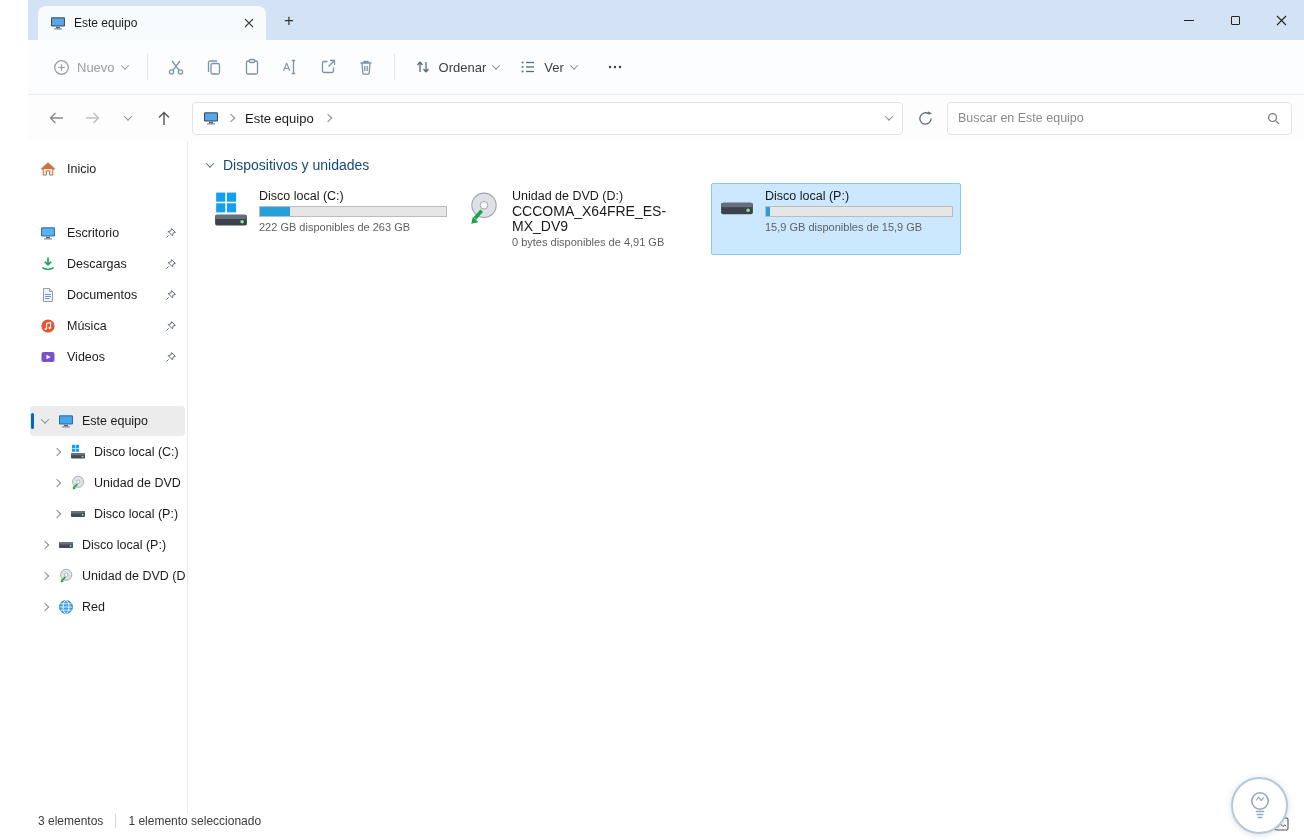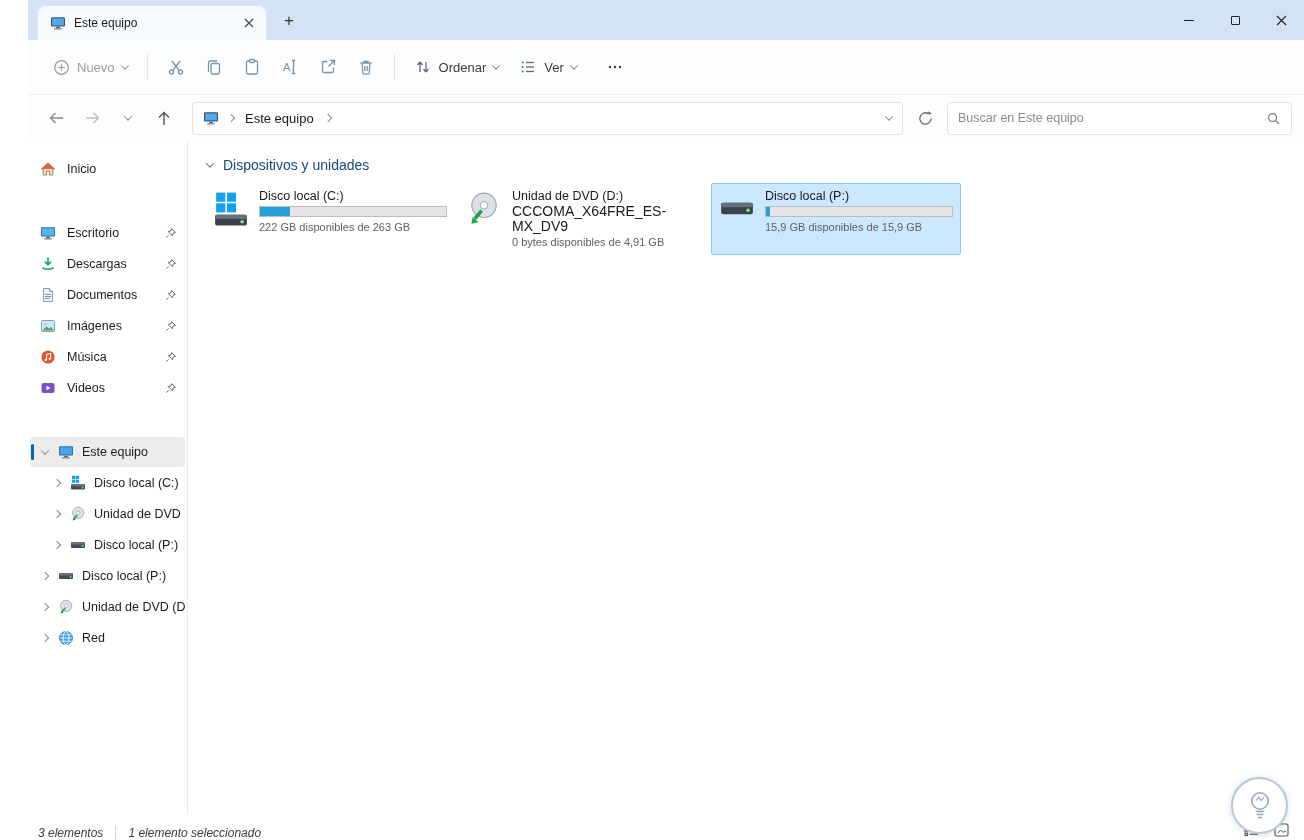--- a/index.html
+++ b/index.html
@@ -78,22 +78,22 @@
   .drive.selected { background:#cce8ff; border-color:#89c8f2; }
   .drive-icon { flex:none; margin-top:2px; }
   .drive-info { flex:1; min-width:0; }
   .drive-name { font-size:12.5px; color:#191919; line-height:15px; }
   .drive-sub { font-size:14px; color:#191919; line-height:15px; }
   .drive-bar { width:100%; height:11px; background:#e6e6e6; border:1px solid #bcbcbc; margin:2px 0 3px; }
   .drive-bar .fill { height:100%; background:#26a0da; }
   .drive-detail { font-size:11px; color:#5f5f5f; line-height:14px; margin-top:1px; }
 
   
-  .statusbar { height:26px; flex:none; display:flex; align-items:flex-end; padding:0 10px; font-size:12px; color:#3b3b3b;
-               gap:12px; background:#fff;font-style:italic; }
+  .statusbar { height:26px; flex:none; display:flex; align-items:flex-start; padding:0 10px; font-size:12px; color:#3b3b3b;
+               gap:12px; background:#fff; }
   .status-sep { width:1px; height:14px; background:#d6d6d6; }
   .status-right { margin-left:auto; display:flex; gap:8px; align-items:center; padding-right:2px; }
   .status-mini { width:22px; height:20px; border:none; background:transparent; border-radius:3px; display:flex;
                  align-items:center; justify-content:center; cursor:pointer; }
 
   
   .bulb-badge { position:absolute; right:16px; bottom:6px; width:57px; height:57px; border-radius:50%;
                 background:#fff; border:2px solid #b6c8da; display:flex; align-items:center; justify-content:center;
                 box-shadow:0 1px 6px rgba(40,70,110,.18); z-index:5; }
 </style>
@@ -312,32 +312,20 @@
           <path d="M9.5 1.5 v3 h3" fill="#d7dee8" stroke="#8694a6" stroke-width="0.9"></path>
           <path d="M5 7.5 h6 M5 9.5 h6 M5 11.5 h4.5" stroke="#5b8fd4" stroke-width="0.9"></path>
         </svg>
         <span class="lbl">Documentos</span>
         <svg class="pin" width="12" height="12" viewBox="0 0 12 12" fill="none" stroke="#5f6b78" stroke-width="1">
           <path d="M6.6 1.6 l3.8 3.8 -2.2 0.6 -0.8 2.8 -4.2-4.2 2.8-0.8 z"></path>
           <path d="M3.6 8.4 L1.4 10.6"></path>
         </svg>
       </div>
 
-      <div class="side-item">
-        <svg class="ic" width="16" height="16" viewBox="0 0 16 16">
-          <rect x="1.5" y="2.5" width="13" height="11" rx="1.5" fill="#cfe6f8" stroke="#5a9fd6" stroke-width="0.9"></rect>
-          <circle cx="5.2" cy="6" r="1.3" fill="#f2c14e"></circle>
-          <path d="M2.5 12.5 L6.5 8.3 L9 10.8 L11 8.8 L13.8 12.5 Z" fill="#5aa05a"></path>
-        </svg>
-        <span class="lbl">Imágenes</span>
-        <svg class="pin" width="12" height="12" viewBox="0 0 12 12" fill="none" stroke="#5f6b78" stroke-width="1">
-          <path d="M6.6 1.6 l3.8 3.8 -2.2 0.6 -0.8 2.8 -4.2-4.2 2.8-0.8 z"></path>
-          <path d="M3.6 8.4 L1.4 10.6"></path>
-        </svg>
-      </div>
 
       <div class="side-item">
         <svg class="ic" width="16" height="16" viewBox="0 0 16 16">
           <circle cx="8" cy="8" r="6.6" fill="#e8542f"></circle>
           <path d="M6.6 11 V5.4 l4-1 v5.6" stroke="#fff" stroke-width="1.1" fill="none"></path>
           <circle cx="5.7" cy="11" r="1.15" fill="#fff"></circle>
             <circle cx="9.7" cy="10" r="1.15" fill="#fff"></circle>
         </svg>
         <span class="lbl">Música</span>
         <svg class="pin" width="12" height="12" viewBox="0 0 12 12" fill="none" stroke="#5f6b78" stroke-width="1">

